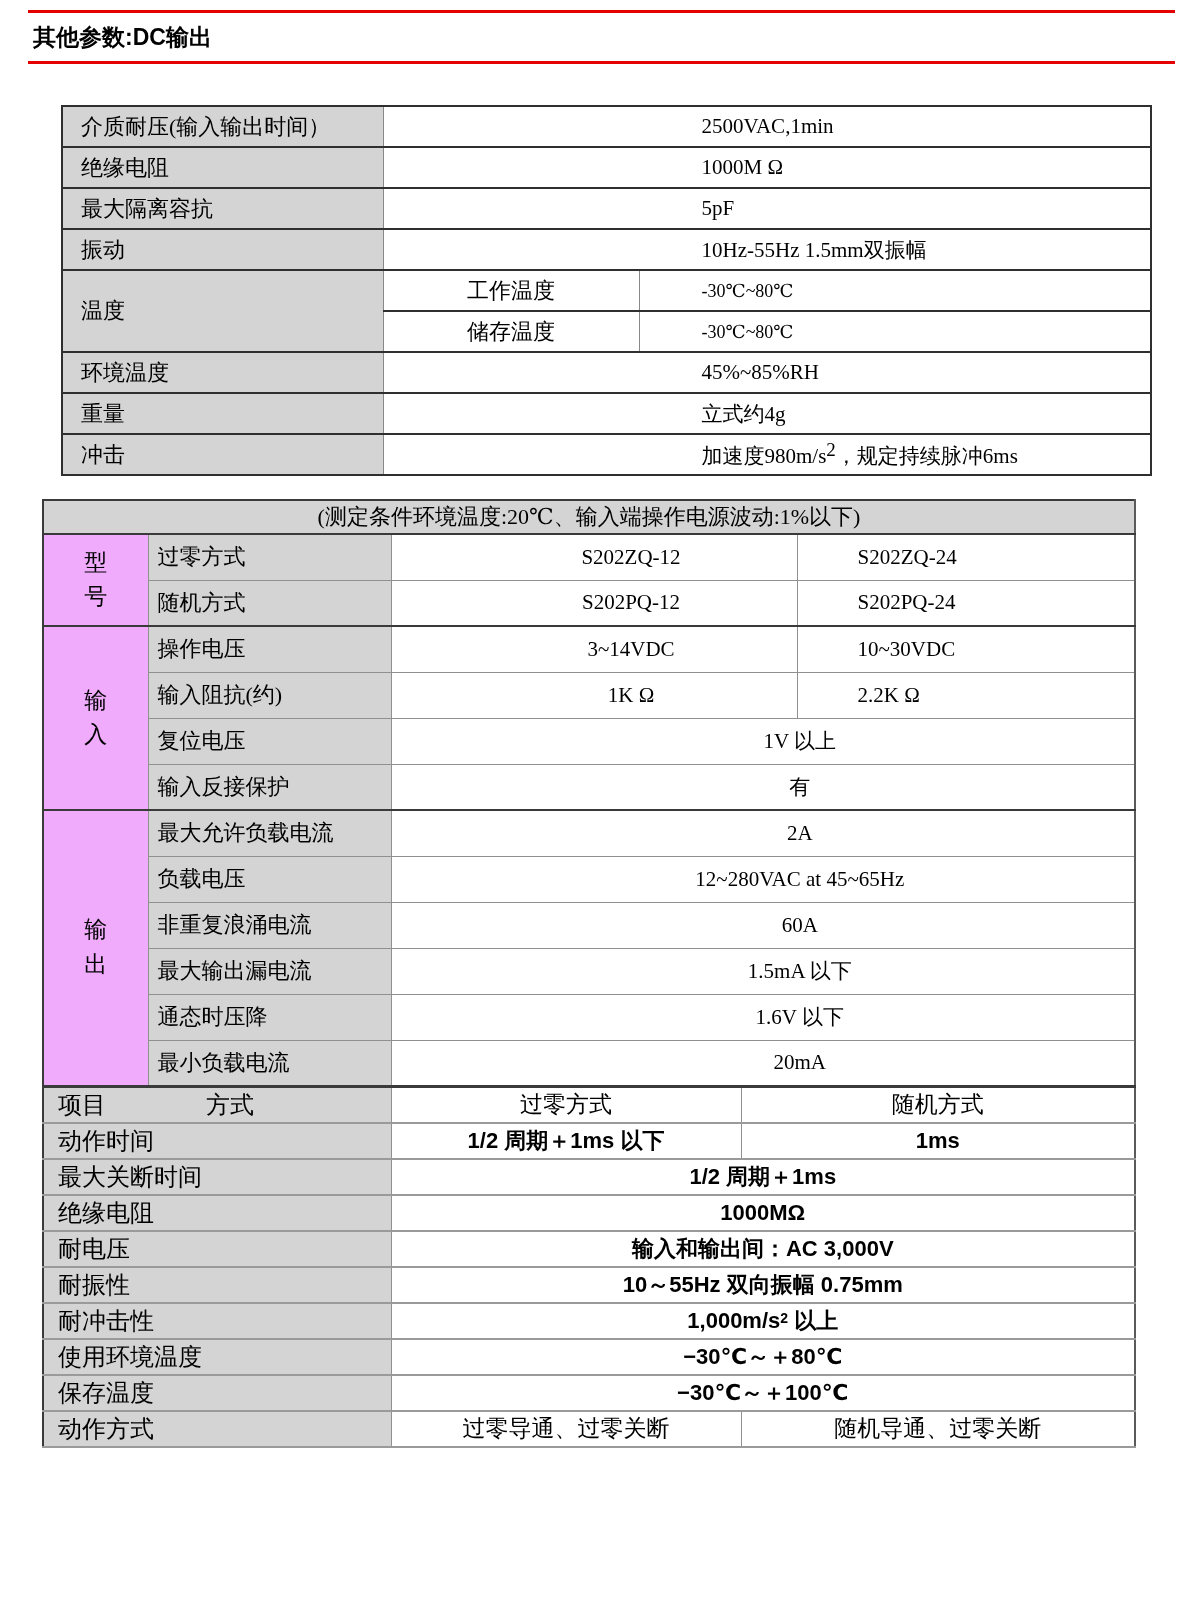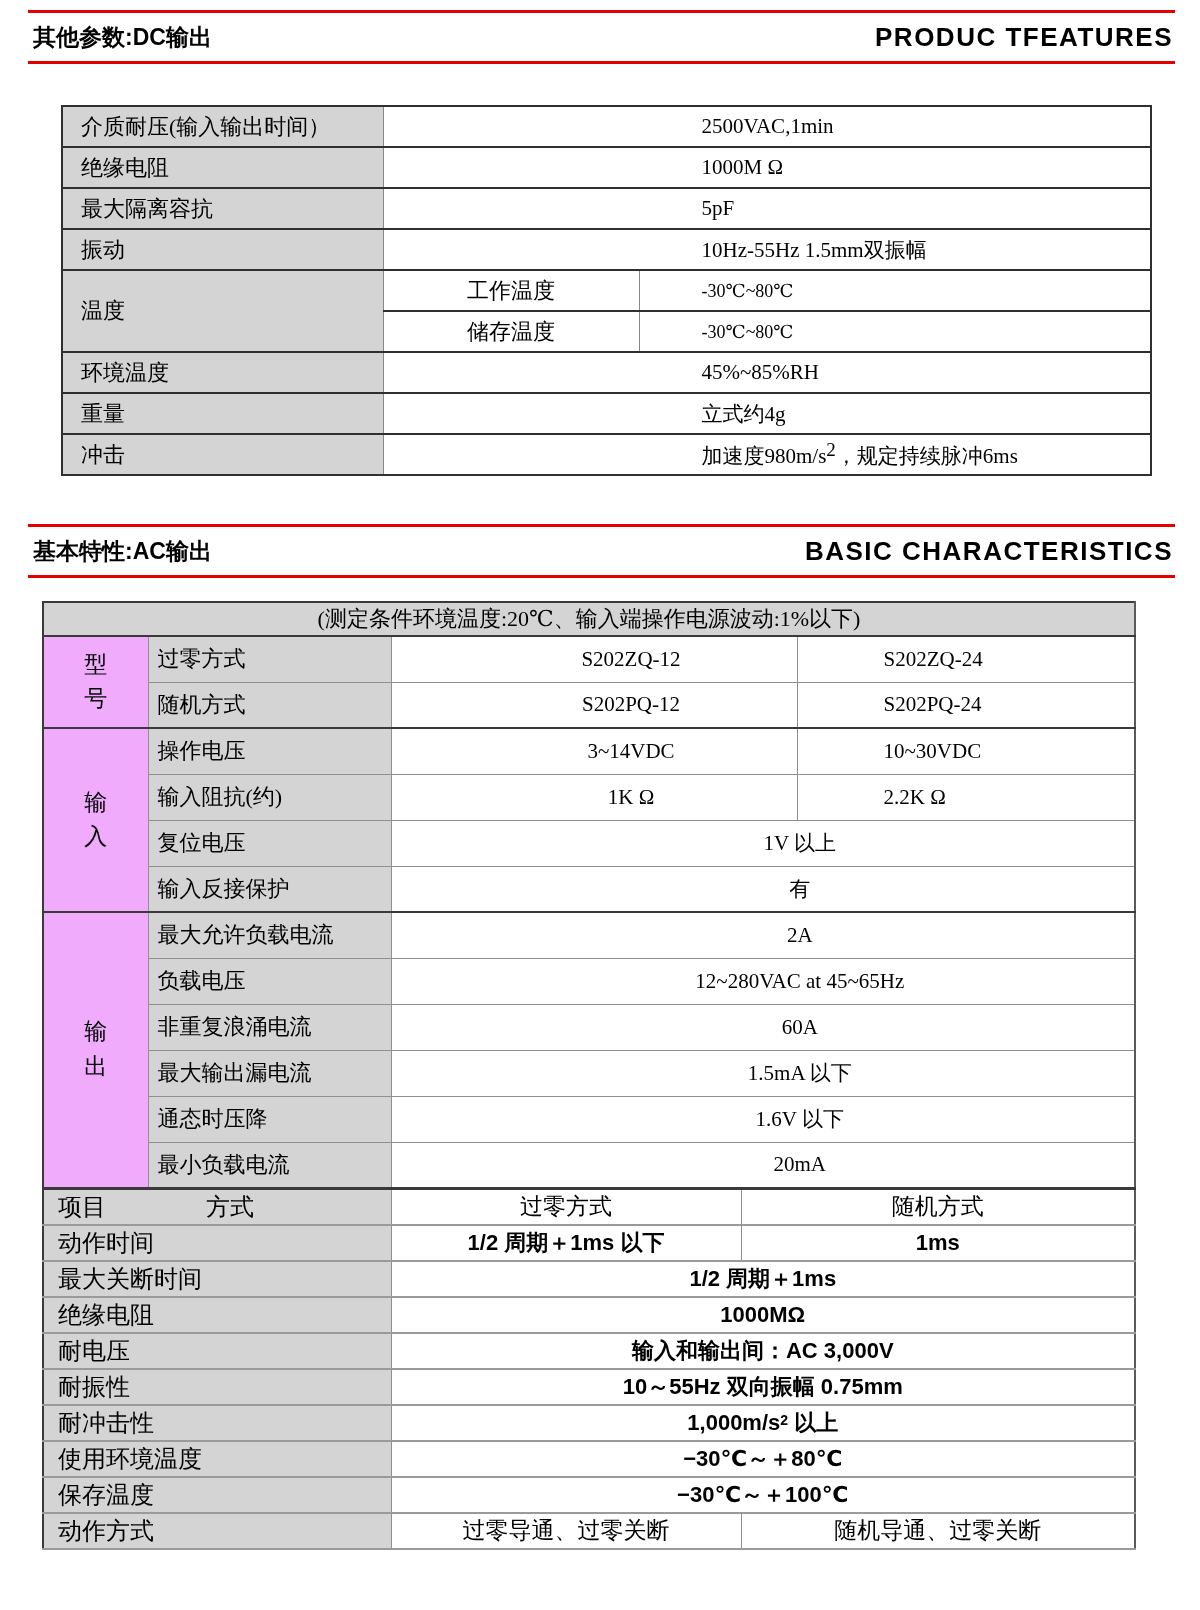--- a/index.html
+++ b/index.html
@@ -27,39 +27,38 @@
   .sup-big{font-size:19px;vertical-align:7px;}
 
   
   #t2{margin:23px 0 0 14px;width:1092px;border:2px solid #5a5a5a;border-top:2px solid #3a3a3a;border-left:2px solid #3a3a3a;}
   #t2 td{border:1px solid #909090;}
   #t2 .note{background:#d4d4d4;height:28px;text-align:center;font-size:22px;}
   #t2 .grp{background:#f0abfc;}
   #t2 .vert{width:1.15em;margin:0 auto;text-align:center;font-size:23px;line-height:1.5;}
   #t2 .lab{background:#d4d4d4;padding-left:9px;font-size:22px;height:46px;}
   #t2 .v3{padding-left:75px;font-size:21px;text-align:center;}
-  #t2 .v4{padding-left:86px;font-size:21px;}
+  #t2 .v4{padding-left:60px;font-size:21px;}
   #t2 tr.gb td{border-top:2px solid #3a3a3a;}
   
   #t2 tr.b td{border-top:2px solid #9a9a9a;border-bottom:2px solid #9a9a9a;height:32px;}
   #t2 tr.mode td{border-top:3px solid #3a3a3a;}
   #t2 .blab{background:#d4d4d4;padding-left:14px;font-size:24px;}
   #t2 .blab .w2{margin-left:100px;}
   #t2 .bv{font-family:"Liberation Sans","DejaVu Sans",sans-serif;font-weight:bold;font-size:22px;text-align:center;}
   #t2 .sv{font-size:23px;text-align:center;}
   .sup-sm{font-size:14px;vertical-align:5px;}
 </style>
 </head>
 <body>
 
 <div class="page">
 
   <div class="sec-header">
     <span class="h-cn">其他参数:DC输出</span>
-    <span class="h-en">PRODUC TFEATURES</span>
   </div>
 
   <table id="t1">
     <colgroup>
         <col style="width:321px">
         <col style="width:256px">
         <col style="width:512px">
       </colgroup>
     <tbody>
         <tr>
@@ -95,24 +94,20 @@
       <td class="lab">重量</td>
       <td class="valmerge" colspan="2">立式约4g</td>
     </tr>
     <tr>
       <td class="lab">冲击</td>
       <td class="valmerge" colspan="2"><span>加速度980m/s</span><span class="sup-big">2</span><span>，规定持续脉冲6ms</span></td>
     </tr>
   </tbody>
     </table>
 
-  <div class="sec-header" style="margin-top:48px;">
-    <span class="h-cn">基本特性:AC输出</span>
-    <span class="h-en">BASIC CHARACTERISTICS</span>
-  </div>
 
   <table id="t2">
     <colgroup>
         <col style="width:105px">
         <col style="width:243px">
         <col style="width:350px">
         <col style="width:56px">
         <col style="width:338px">
       </colgroup>
 

